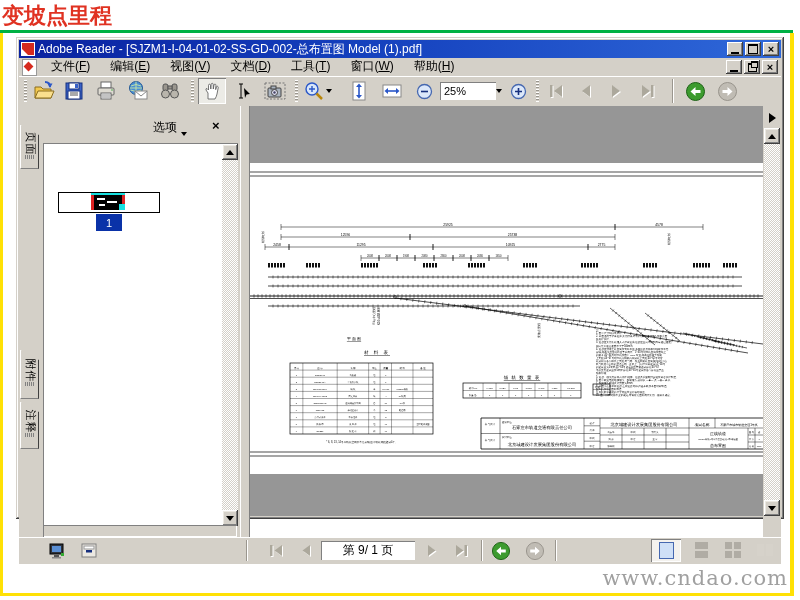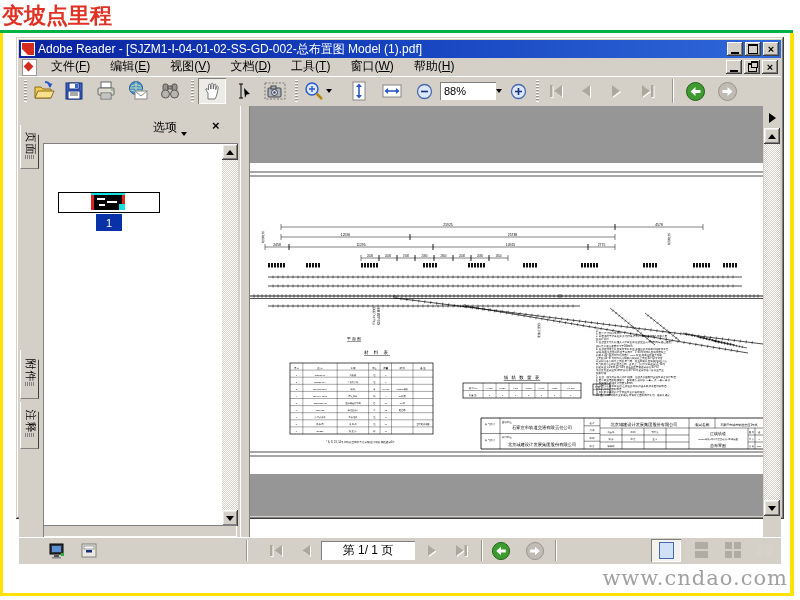--- a/index.html
+++ b/index.html
@@ -171,21 +171,21 @@
           <line x1="6" y1="10" x2="14" y2="10" stroke="#2a57c8" stroke-width="1.6"></line>
         </svg>
     </div>
     <div class="tbbtn" style="left:394px;width:22px">
       <svg width="17" height="17" viewBox="0 0 17 17">
           <circle cx="8.5" cy="8.5" r="7" fill="#dce8fa" stroke="#4668b0" stroke-width="1.3"></circle>
           <line x1="5" y1="8.5" x2="12" y2="8.5" stroke="#17307e" stroke-width="1.6"></line>
         </svg>
     </div>
     <div class="in1 abs" style="left:421px;top:6px;width:52px;height:18px;background:#fff;display:flex;align-items:center;padding-left:4px;font-size:11px">
-      <span>88%</span>
+      <span>25%</span>
     </div>
     <div class="tbbtn" style="left:473px;width:13px">
       <div class="tri" style="border-left:3px solid transparent;border-right:3px solid transparent;border-top:4px solid #000"></div>
     </div>
     <div class="tbbtn" style="left:488px;width:22px">
       <svg width="17" height="17" viewBox="0 0 17 17">
           <circle cx="8.5" cy="8.5" r="7" fill="#dce8fa" stroke="#4668b0" stroke-width="1.3"></circle>
           <path d="M5 8.5 H12 M8.5 5 V12" stroke="#17307e" stroke-width="1.6"></path>
         </svg>
     </div>
@@ -1193,21 +1193,21 @@
             <path d="M14 2 L6.5 7.5 L14 13 Z"></path>
           </g>
         </svg>
     </div>
     <div class="abs tbbtn" style="left:276px;top:4px;width:22px;height:20px">
       <svg width="16" height="16" viewBox="0 0 16 16">
           <path d="M12 2 L4.5 7.5 L12 13 Z" fill="#aca89c" filter="drop-shadow(1px 1px 0 #fff)"></path>
         </svg>
     </div>
     <div class="abs in1" style="left:302px;top:4px;width:94px;height:19px;background:#fff;display:flex;align-items:center;justify-content:center;font-size:12px">
-      <span>第 1/ 1 页</span>
+      <span>第 9/ 1 页</span>
     </div>
     <div class="abs tbbtn" style="left:402px;top:4px;width:22px;height:20px">
       <svg width="16" height="16" viewBox="0 0 16 16">
           <path d="M4 2 L11.5 7.5 L4 13 Z" fill="#aca89c" filter="drop-shadow(1px 1px 0 #fff)"></path>
         </svg>
     </div>
     <div class="abs tbbtn" style="left:430px;top:4px;width:24px;height:20px">
       <svg width="18" height="16" viewBox="0 0 18 16">
           <g fill="#aca89c" filter="drop-shadow(1px 1px 0 #fff)">
             <path d="M4 2 L11.5 7.5 L4 13 Z"></path>

